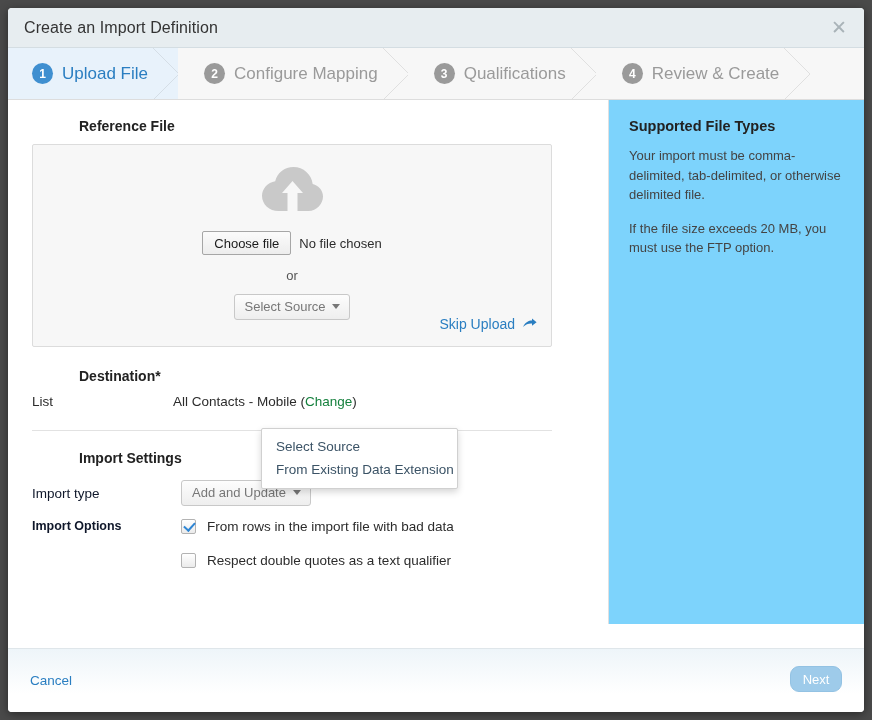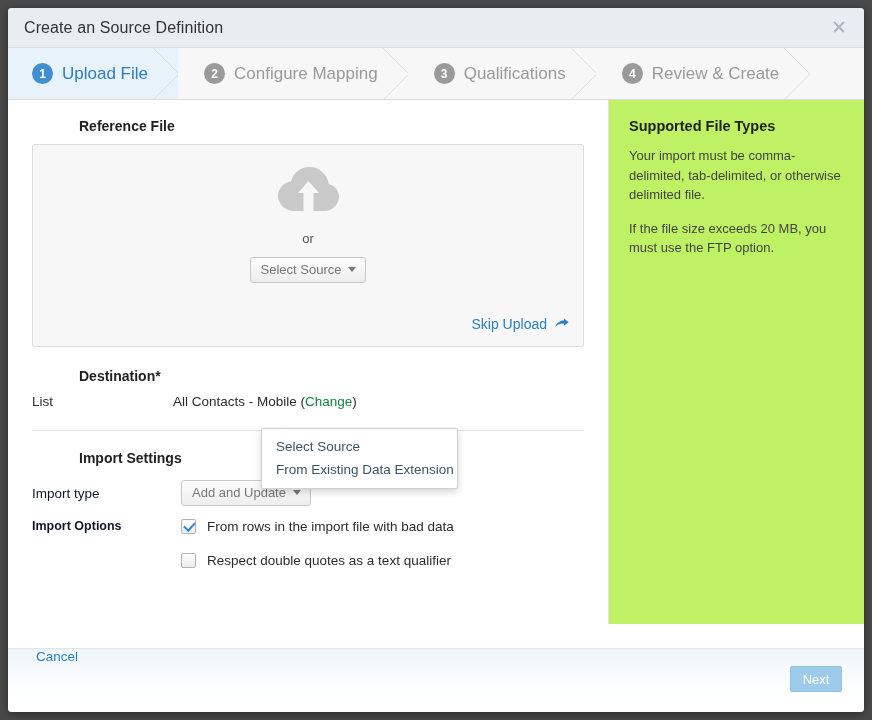--- a/index.html
+++ b/index.html
@@ -114,23 +114,24 @@
     position: relative;
   }
   #main {
     flex: 1 1 auto;
     background: #ffffff;
     padding: 18px 24px 10px 24px;
     position: relative;
   }
   #aside {
     flex: 0 0 256px;
-    background: #bef264;
+    background: #7dd3fc;
     border-left: 1px solid #e0e0e0;
     padding: 18px 20px 0 20px;
+    margin-left: 32px;
   }
   #aside h3 {
     margin: 0 0 12px 0;
     font-size: 14.5px;
     color: #222;
     font-weight: bold;
   }
   #aside p {
     margin: 0 0 14px 0;
     font-size: 13px;
@@ -295,50 +296,50 @@
   }
   .opt-label { font-size: 13.5px; color: #2c2c2c; }
 
   
   #footer {
     flex: 0 0 64px;
     height: 64px;
     background: linear-gradient(#eef5f9,#ffffff 72%);
     border-top: 1px solid #dfe6ea;
     display: flex;
-    align-items: flex-start;
-    padding: 0 28px;
+    align-items: center;
+    padding: 0 22px;
     position: relative;
     margin-top: 24px;
   }
   #cancel-link {
     font-size: 13.5px;
     color: #2a7ec1;
     cursor: pointer;
   }
   #next-btn {
     position: absolute;
     right: 22px; top: 17px;
     width: 52px; height: 26px;
     background: #9ecbea;
     border: 1px solid #93c2e3;
-    border-radius: 2px;
+    border-radius: 9px;
     color: #ffffff;
     font-size: 13px;
     display: flex; align-items: center; justify-content: center;
     cursor: default;
   }
 </style>
 </head>
 <body>
 
 <div id="modal">
 
   <div id="titlebar">
-    <span class="title">Create an Source Definition</span>
+    <span class="title">Create an Import Definition</span>
     <span id="close-btn">✕</span>
   </div>
 
   <div id="steps">
 
     <div class="step active" style="padding-left:24px;">
       <span class="num">1</span>
       <span>Upload File</span>
       <span class="chev">
         <svg width="26" height="52" viewBox="0 0 26 52">
@@ -392,20 +393,24 @@
 
       <div id="dropzone">
 
         <span id="cloud-icon">
           <svg width="62" height="48" viewBox="0 0 62 48">
             <path d="M17.5,44 C8.4,44 1,37.2 1,28.9 C1,21.6 6.7,15.5 14.2,14.2 C16.1,6.0 23.6,0 32.5,0 C42.4,0 50.6,7.4 51.7,17.0 C57.6,18.4 62,23.4 62,29.4 C62,36.5 55.8,44 47.5,44 Z" fill="#c9c9c9"></path>
             <path d="M31.5,14 L42,26 L36.5,26 L36.5,44 L26.5,44 L26.5,26 L21,26 Z" fill="#f7f7f7"></path>
           </svg>
         </span>
 
+        <div class="filerow">
+          <span id="choose-file-btn">Choose file</span>
+          <span id="no-file-text">No file chosen</span>
+        </div>
 
         <div id="or-text">or</div>
 
         <div class="dropdown-btn">
           <span>Select Source</span>
           <span class="caret"></span>
         </div>
 
         <div id="skip-upload">
           <span>Skip Upload</span>

